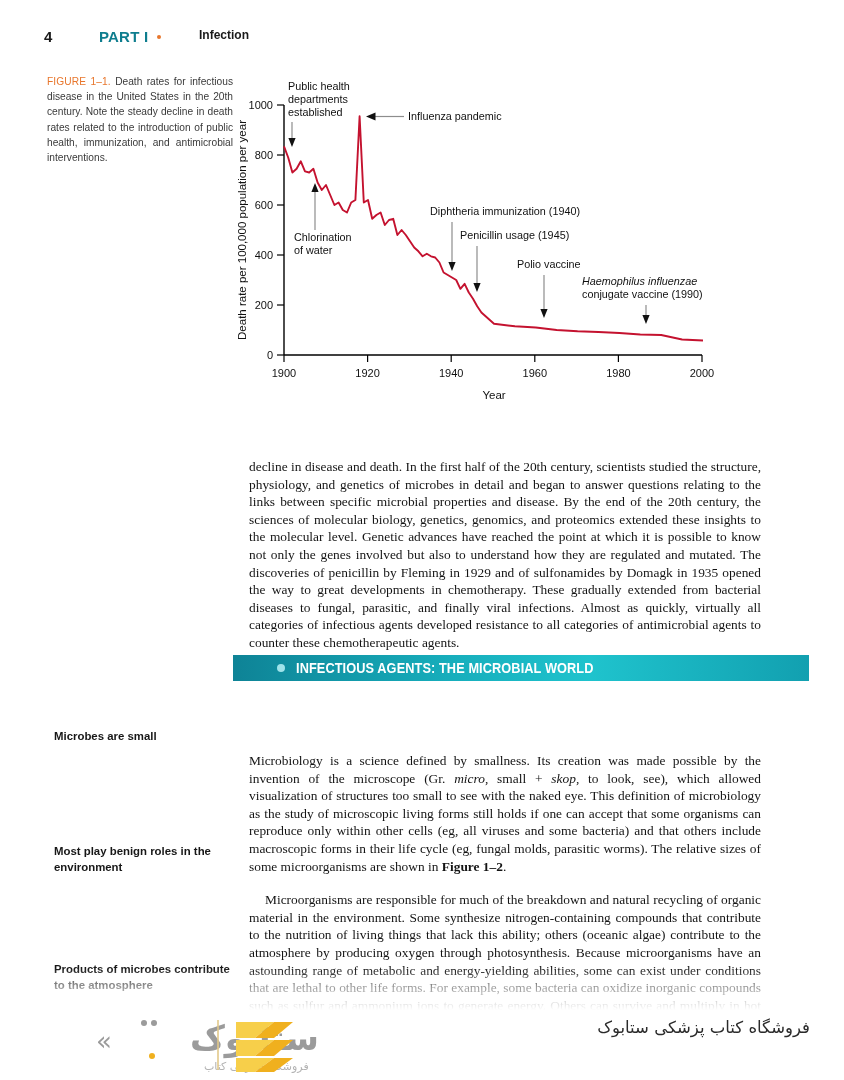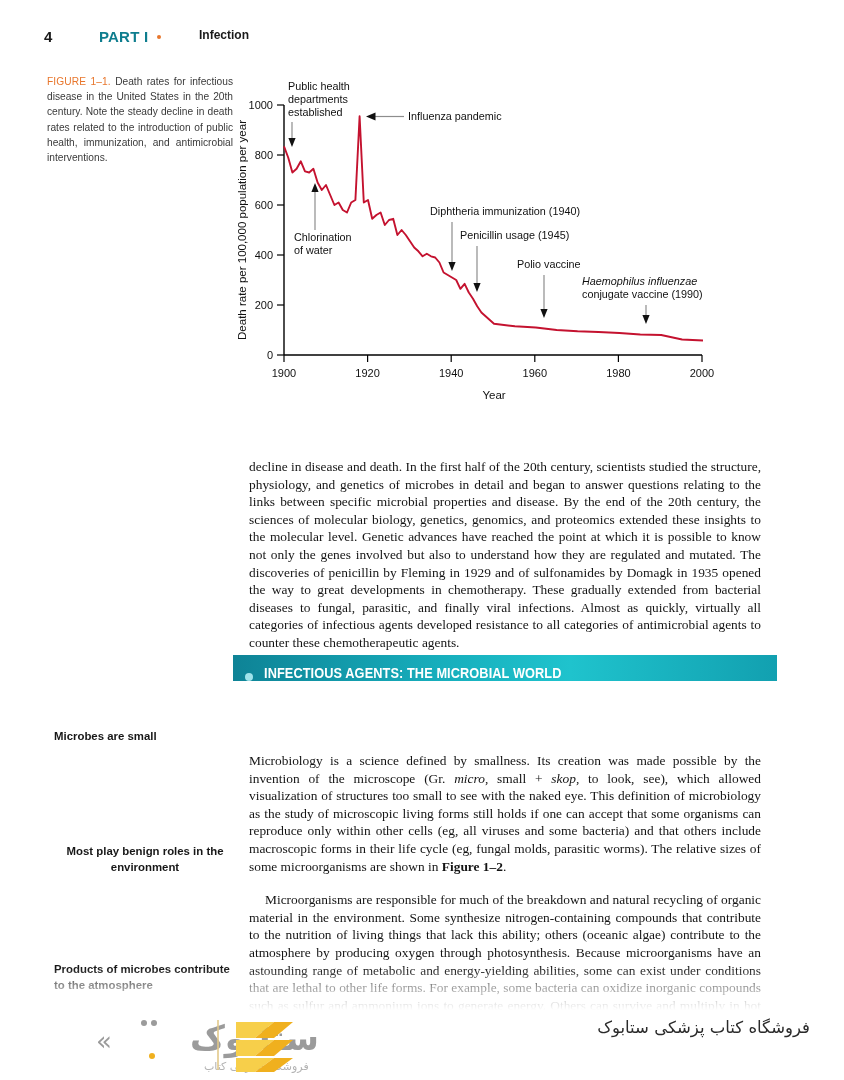--- a/index.html
+++ b/index.html
@@ -100,21 +100,22 @@
   #para-2 { top: 736px; }
   #para-2 p + p { text-indent: 16px; }
 
   
   #section-bar {
     position: absolute;
     left: 233px; top: 655px;
     width: 544px; height: 26px;
     background: linear-gradient(90deg, #0e8396 0%, #17aebc 38%, #1fc3cd 62%, #12a0b0 100%);
     display: flex;
-    align-items: flex-end;
+    align-items: center;
+    padding-left: 32px;
   }
   #section-bar-dot {
     width: 8px; height: 8px;
     border-radius: 50%;
     background: #9fe3ea;
     margin-left: 12px;
     flex: 0 0 auto;
   }
   #section-bar-title {
     margin-left: 11px;
@@ -134,21 +135,21 @@
     left: 47px;
     width: 182px;
     font-family: "Liberation Sans", sans-serif;
     font-weight: bold;
     font-size: 11.4px;
     line-height: 16px;
     color: #171717;
     padding-left: 7px;
   }
   #margin-note-0 { top: 728px; }
-  #margin-note-1 { top: 843px; text-align: center; }
+  #margin-note-1 { top: 843px; }
   #margin-note-2 { top: 961px; }
 
   
   #bottom-fade {
     position: absolute;
     left: 0; top: 968px;
     width: 844px; height: 42px;
     background: linear-gradient(180deg, rgba(255,255,255,0) 0%, rgba(255,255,255,0.55) 45%, rgba(255,255,255,1) 100%);
     pointer-events: none;
   }

